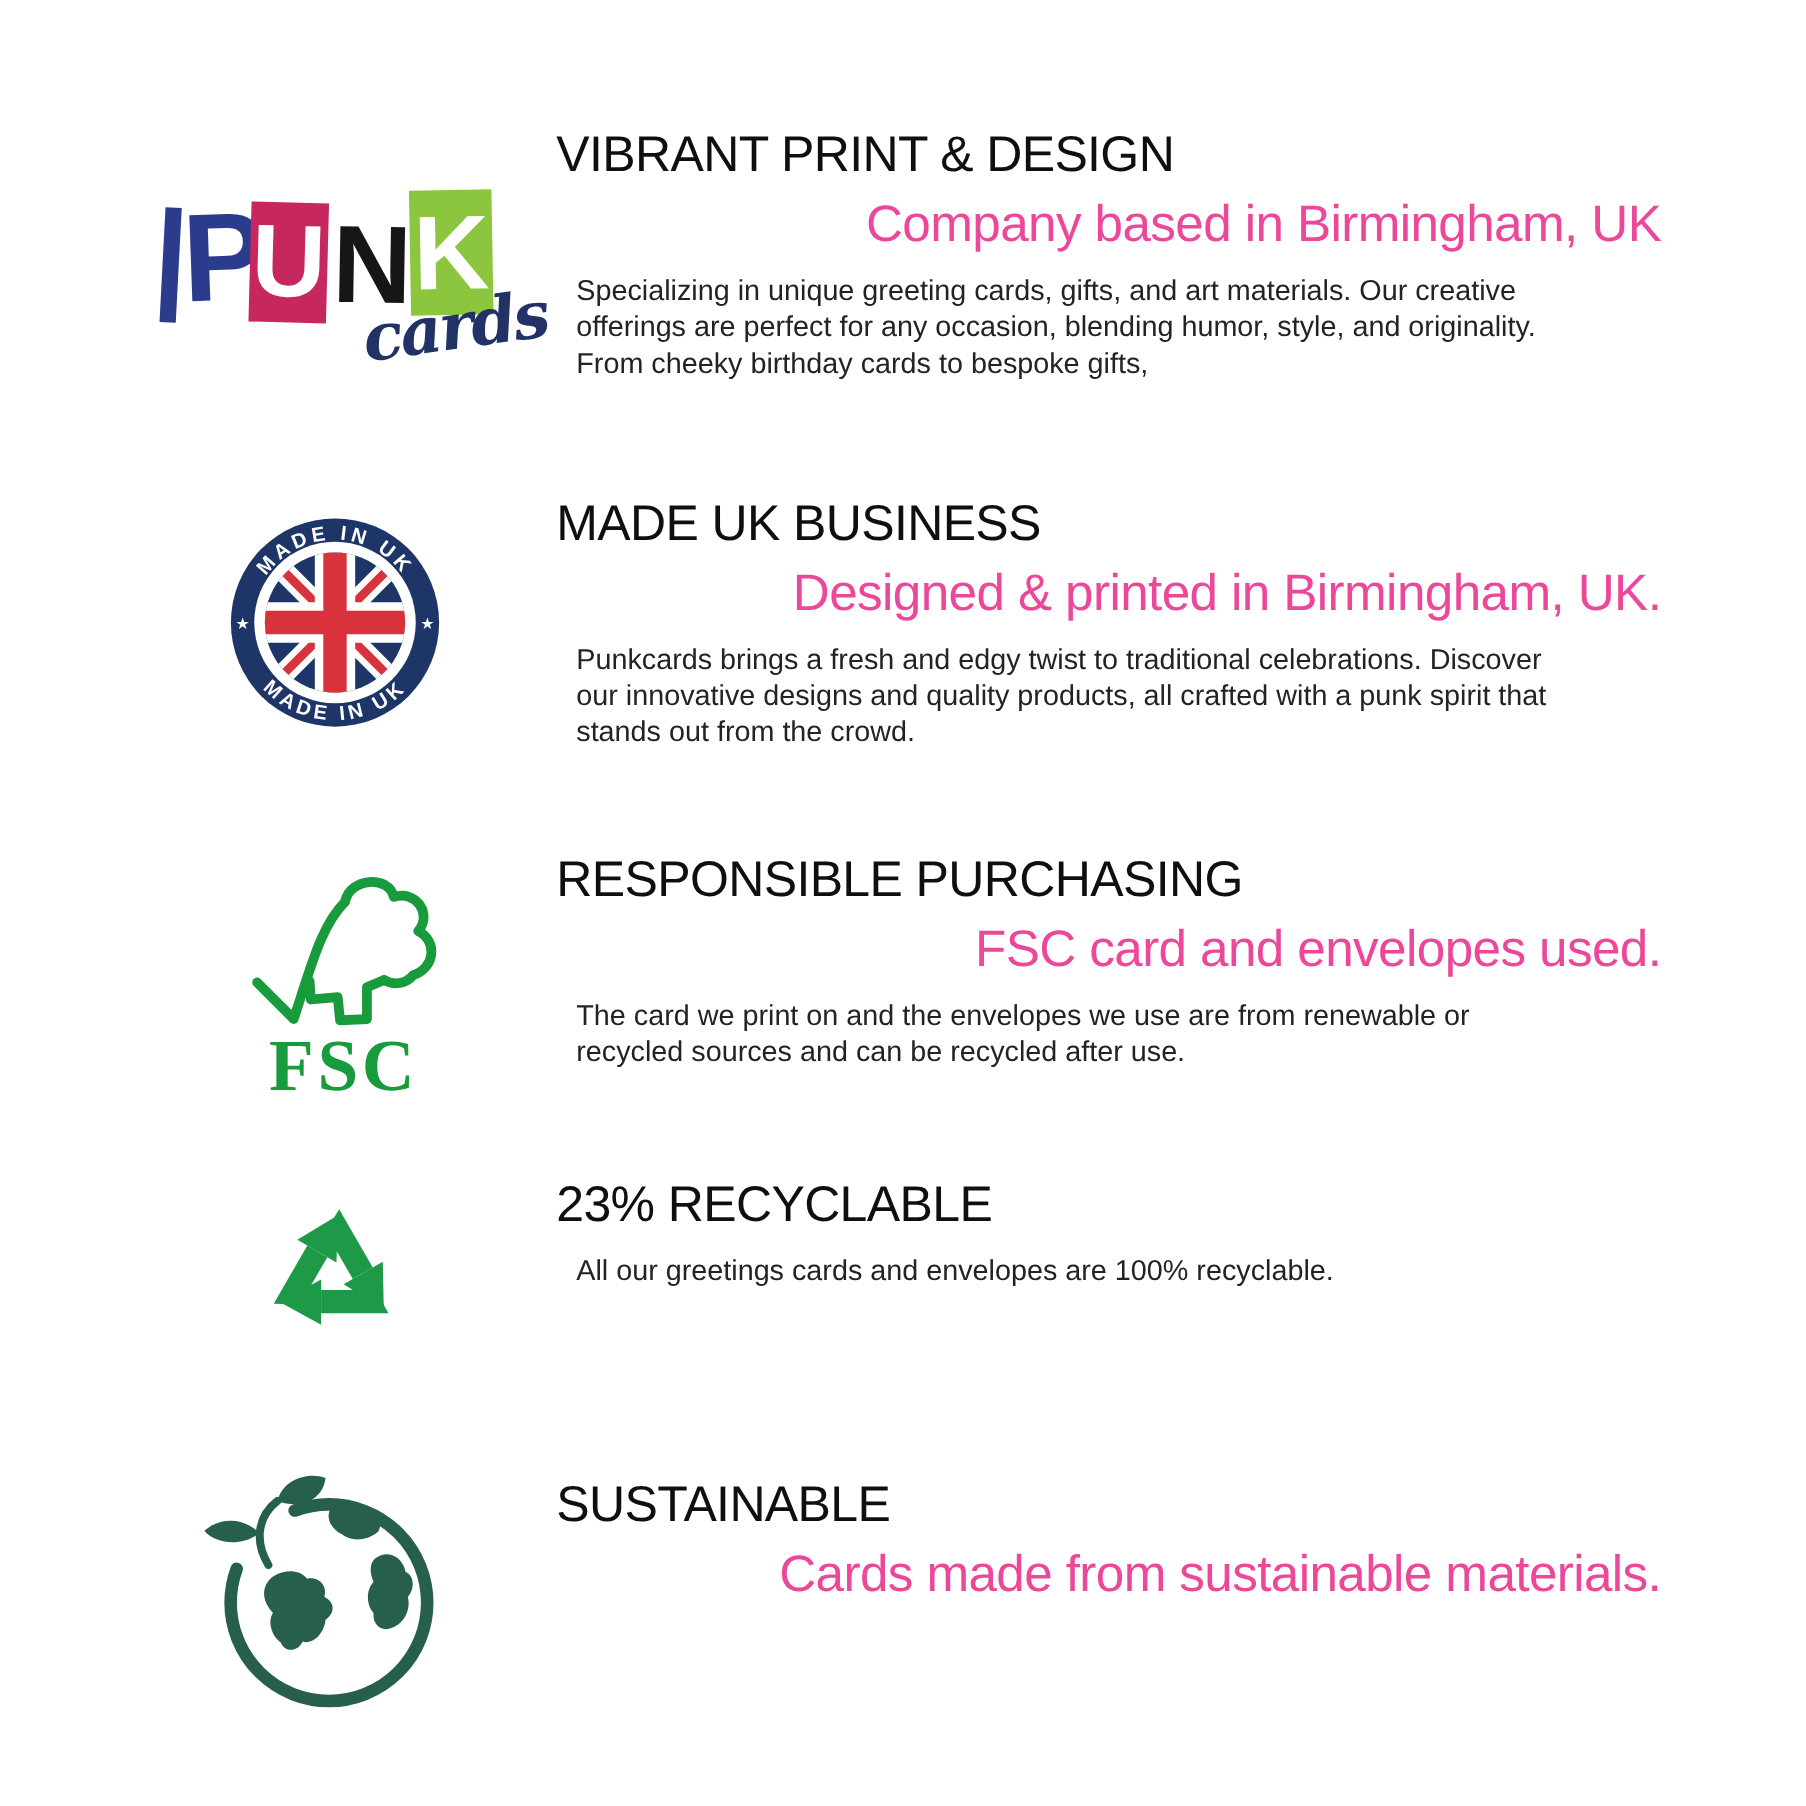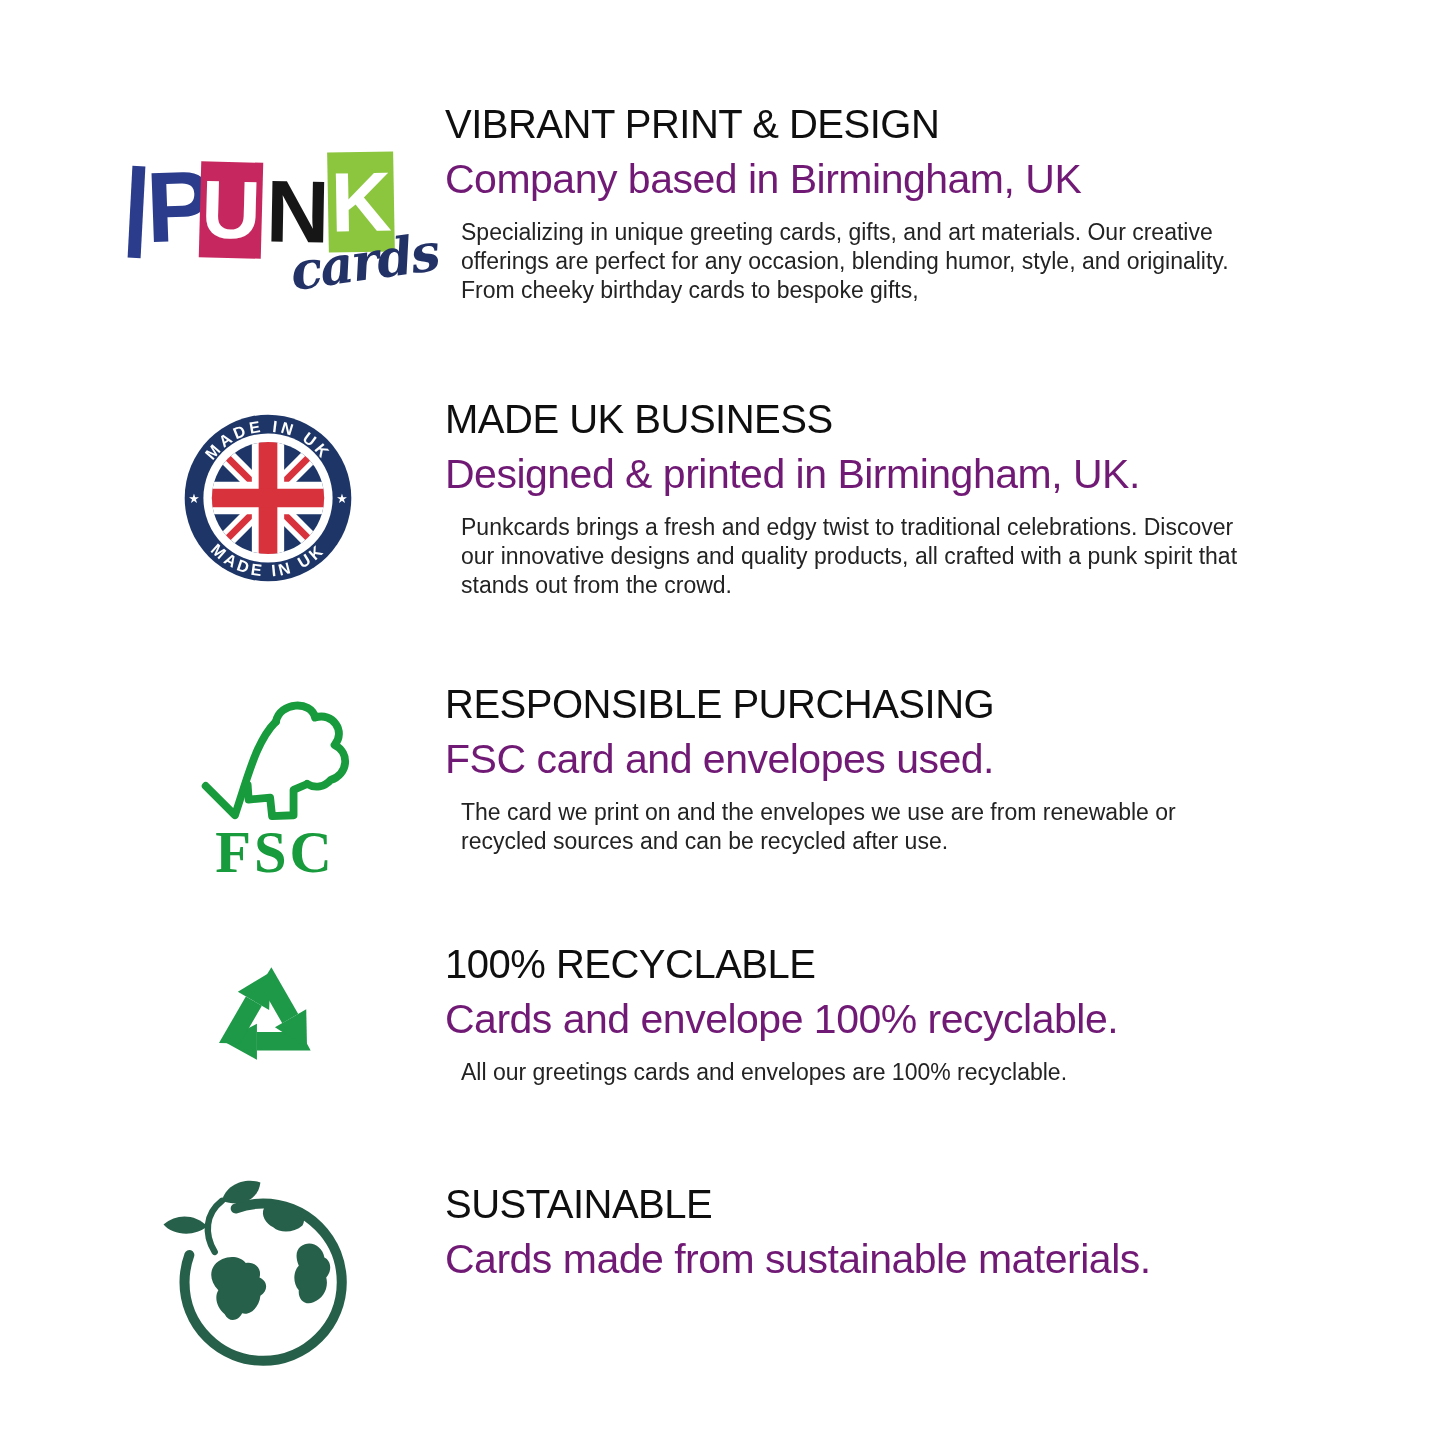--- a/index.html
+++ b/index.html
@@ -8,22 +8,23 @@
     font-family:"Liberation Sans",sans-serif;overflow:hidden;
   }
   .row{position:absolute;left:0;width:1445px;}
   .icon-box{position:absolute;}
   .text-box{position:absolute;left:445px;top:0;width:900px;}
   .sec-title{
     margin:0;font-size:40px;line-height:48px;font-weight:normal;color:#0f0f0f;
     letter-spacing:-0.5px;
   }
   .sec-subtitle{
-    margin:6px 0 0;font-size:41px;line-height:50px;font-weight:400;color:#701a75;
+    margin:6px 16px 0;font-size:41px;line-height:50px;font-weight:400;color:#ec4899;
     letter-spacing:-0.5px;
+    text-align:right;
   }
   .sec-body{
     margin:14px 16px 0;font-size:23px;line-height:29px;color:#232323;
     white-space:pre-line;
   }
 
   
   .logo-box{left:128px;top:52px;width:290px;height:150px;}
   .logo-box span{position:absolute;line-height:1;}
   .pl-strip{left:2px;top:14px;width:13px;height:92px;background:#2b3c8c;transform:rotate(3deg);}
@@ -141,22 +142,21 @@
           <path d="M40,48 L-12,48 L-12,70 L52,70 Z"></path>
           <path d="M-12,38 L-52,59 L-12,81 Z"></path>
         </g>
       </defs>
       <use href="#recycleArm"></use>
       <use href="#recycleArm" transform="rotate(120 0 34)"></use>
       <use href="#recycleArm" transform="rotate(240 0 34)"></use>
     </svg>
   </div>
   <div class="text-box">
-    <h2 class="sec-title">100% RECYCLABLE</h2>
-    <h3 class="sec-subtitle">Cards and envelope 100% recyclable.</h3>
+    <h2 class="sec-title">23% RECYCLABLE</h2>
     <p class="sec-body">All our greetings cards and envelopes are 100% recyclable.</p>
   </div>
 </div>
 
 <div class="row" style="top:1180px">
   <div class="icon-box earth-box">
     <svg viewBox="0 0 210 210">
 
       <circle cx="115" cy="115" r="86" fill="none" stroke="#26604a" stroke-width="11" stroke-dasharray="300 74 200" stroke-linecap="round"></circle>
       <g fill="#26604a">

